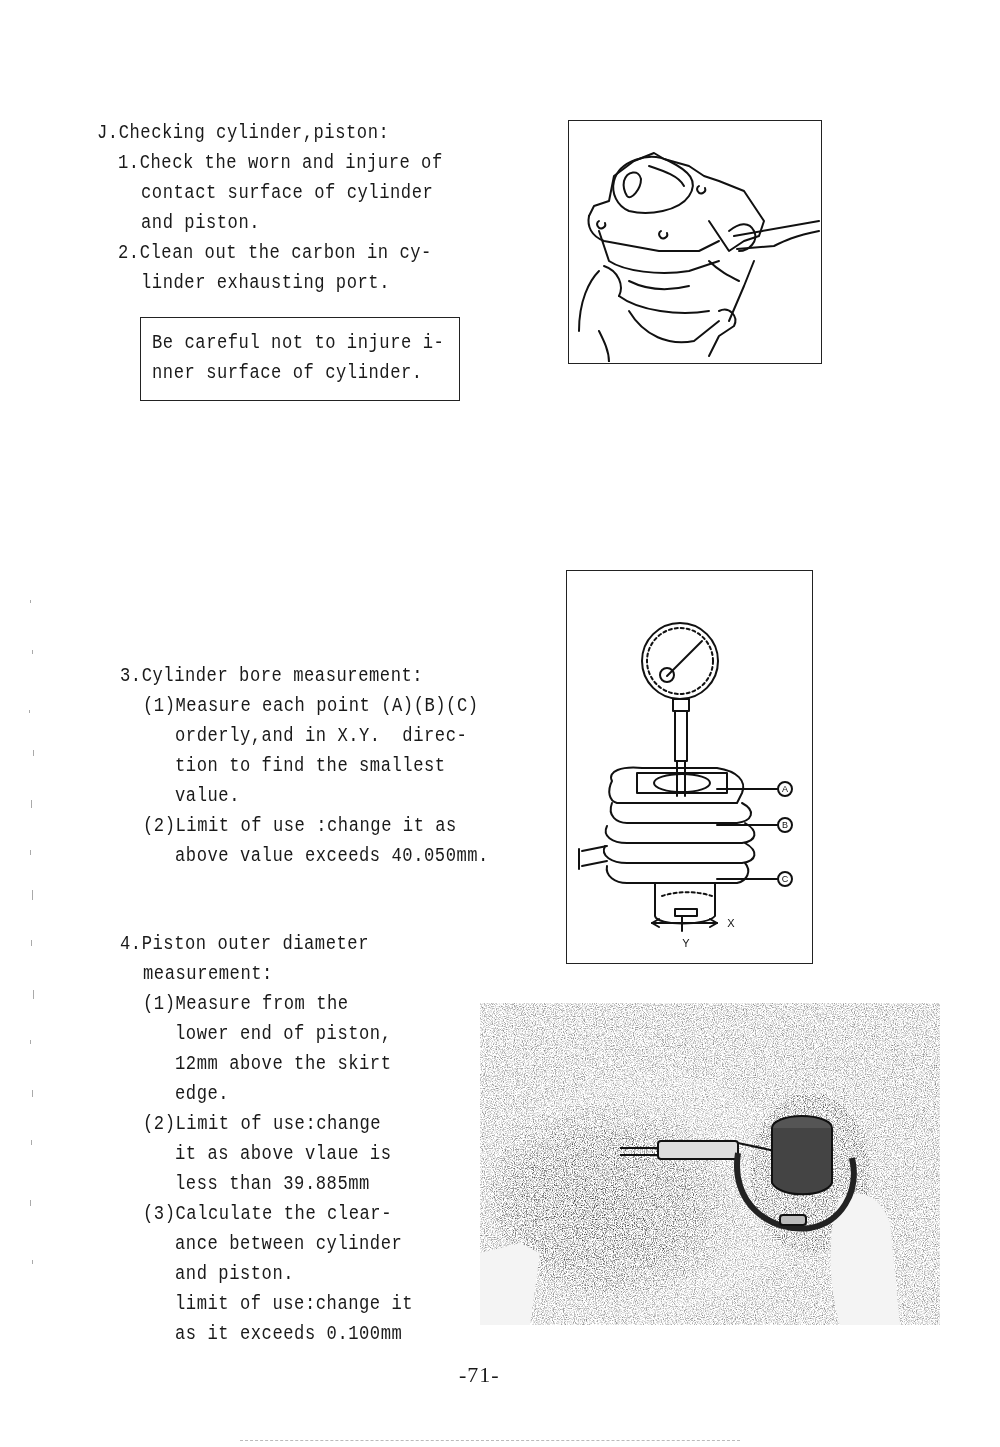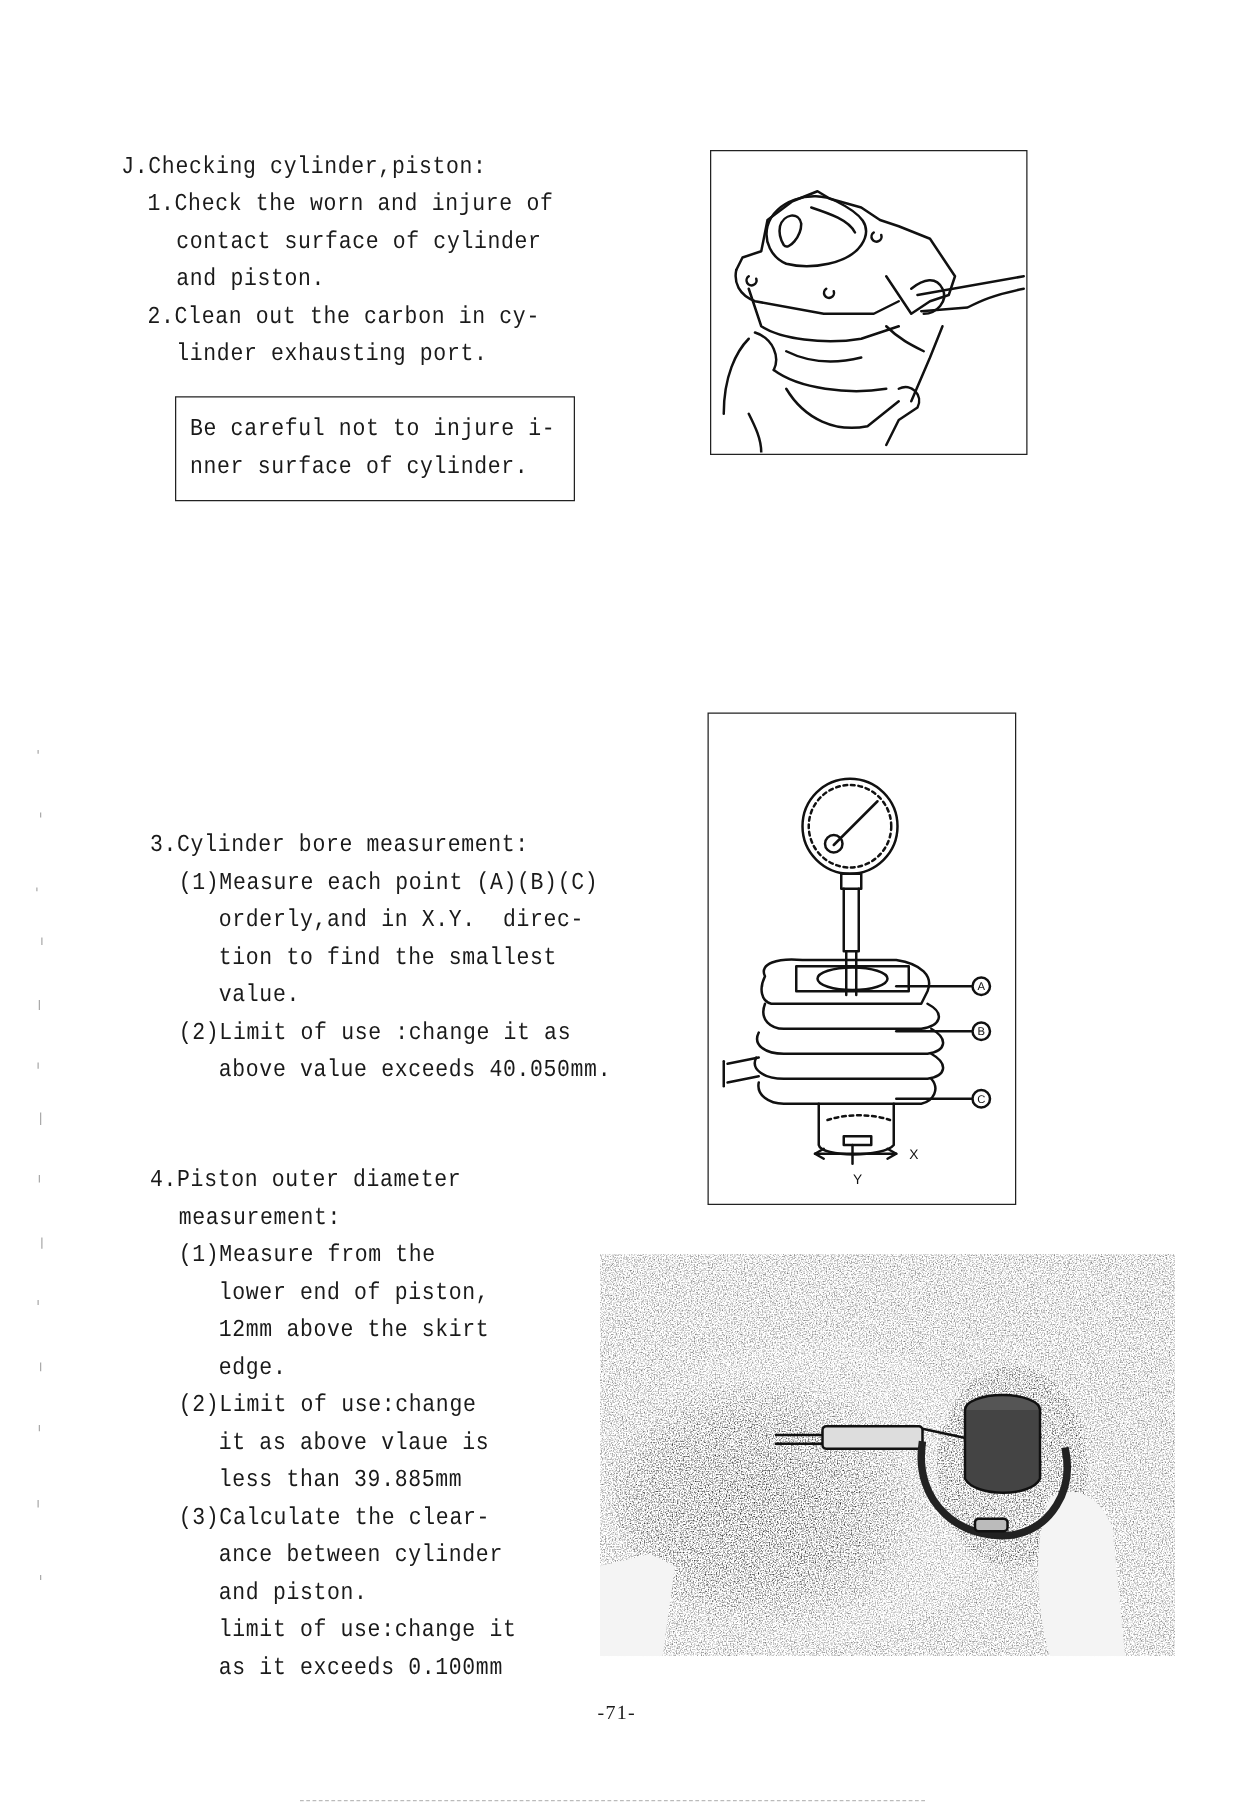--- a/index.html
+++ b/index.html
@@ -5,22 +5,22 @@
   html, body { margin: 0; padding: 0; background: #ffffff; }
   body { width: 1000px; height: 1447px; position: relative; overflow: hidden;
          font-family: "Liberation Mono", "DejaVu Sans Mono", monospace; color: #1a1a1a; }
   .line { position: absolute; font-size: 19.5px; line-height: 30px; white-space: pre; letter-spacing: 0.6px;
           transform: scaleX(0.88); transform-origin: left center; }
   .note-box { position: absolute; left: 140px; top: 317px; width: 320px; height: 84px;
               border: 1.5px solid #222; box-sizing: border-box; }
   .fig { position: absolute; border: 1.5px solid #222; box-sizing: border-box; background: #fff; }
   .photo { position: absolute; left: 480px; top: 1003px; width: 460px; height: 322px; overflow: hidden;
            background: #fff; }
-  .page-num { position: absolute; left: 478px; top: 1362px; font-family: "Liberation Serif", serif;
-              font-size: 16px; letter-spacing: 1px; }
+  .page-num { position: absolute; left: 459px; top: 1362px; font-family: "Liberation Serif", serif;
+              font-size: 22px; letter-spacing: 1px; }
   .scan-edge { position: absolute; left: 20px; top: 560px; width: 22px; height: 740px; }
   .bottom-rule { position: absolute; left: 240px; top: 1440px; width: 500px; height: 1px;
                  border-top: 1px dashed #bbb; }
   svg { display: block; }
 </style>
 </head>
 <body>
 
 <div class="line" style="left:97px;top:118px;">J.Checking cylinder,piston:</div>
 <div class="line" style="left:118px;top:148px;">1.Check the worn and injure of</div>

